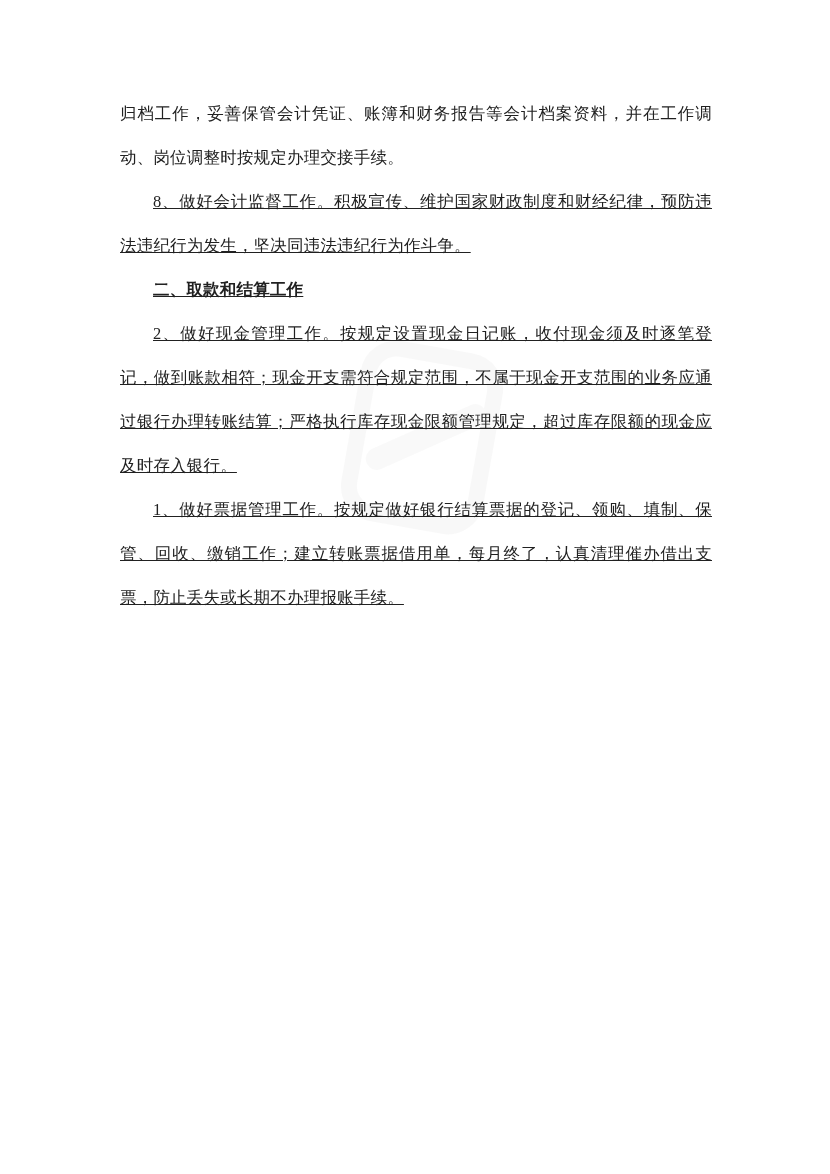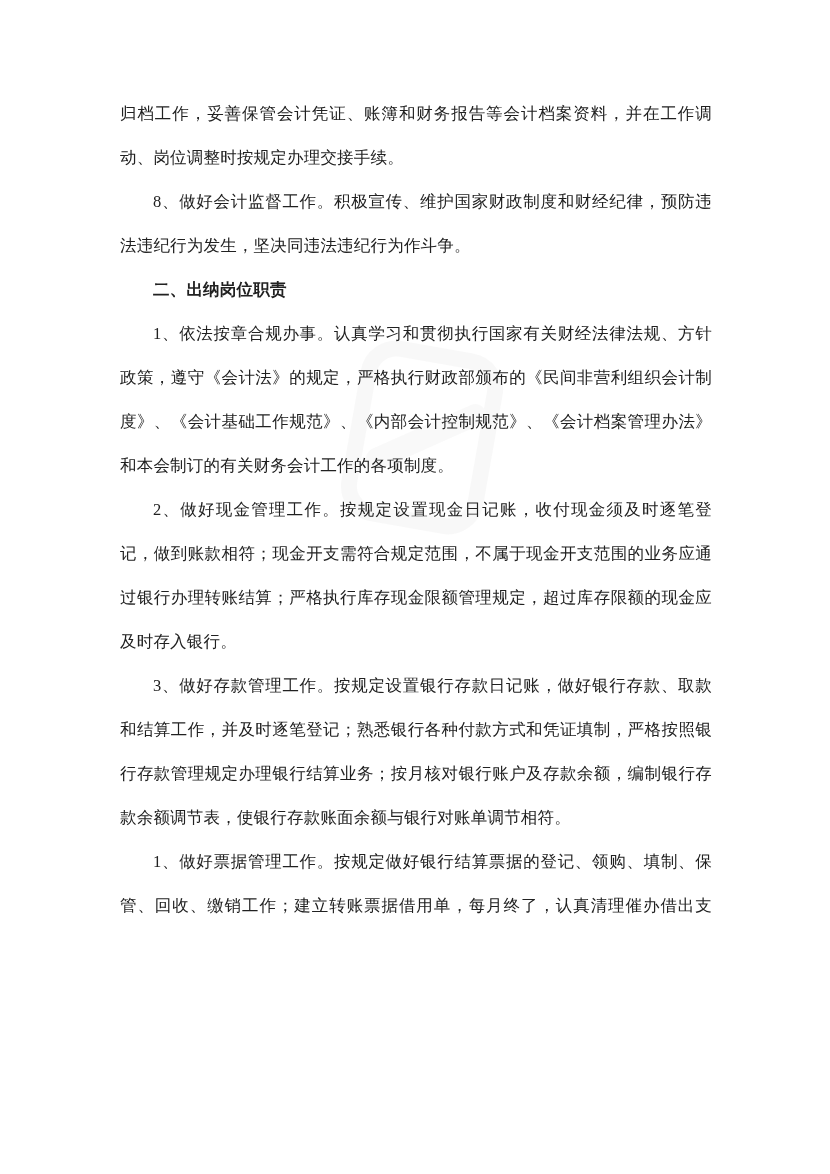--- a/index.html
+++ b/index.html
@@ -25,20 +25,21 @@
   }
   .para {
     margin: 0;
     line-height: 44px;
     text-align: justify;
     letter-spacing: 0.2px;
     word-break: break-all;
   }
   .indent {
     text-indent: 2em;
+    text-decoration: underline;
   }
   .heading {
     font-weight: bold;
   }
   
   .watermark {
     position: absolute;
     pointer-events: none;
     opacity: 0.35;
   }
@@ -76,20 +77,18 @@
     <div class="wm-stroke"></div>
   </div>
   <div class="watermark wm2">
     <div class="wm-ring"></div>
     <div class="wm-stroke"></div>
   </div>
 
   <div class="content">
     <p class="para">归档工作，妥善保管会计凭证、账簿和财务报告等会计档案资料，并在工作调动、岗位调整时按规定办理交接手续。</p>
     <p class="para indent">8、做好会计监督工作。积极宣传、维护国家财政制度和财经纪律，预防违法违纪行为发生，坚决同违法违纪行为作斗争。</p>
-    <p class="para indent heading">二、出纳岗位职责</p>
-    <p class="para indent">1、依法按章合规办事。认真学习和贯彻执行国家有关财经法律法规、方针政策，遵守《会计法》的规定，严格执行财政部颁布的《民间非营利组织会计制度》、《会计基础工作规范》、《内部会计控制规范》、《会计档案管理办法》和本会制订的有关财务会计工作的各项制度。</p>
+    <p class="para indent heading">二、取款和结算工作</p>
     <p class="para indent">2、做好现金管理工作。按规定设置现金日记账，收付现金须及时逐笔登记，做到账款相符；现金开支需符合规定范围，不属于现金开支范围的业务应通过银行办理转账结算；严格执行库存现金限额管理规定，超过库存限额的现金应及时存入银行。</p>
-    <p class="para indent">3、做好存款管理工作。按规定设置银行存款日记账，做好银行存款、取款和结算工作，并及时逐笔登记；熟悉银行各种付款方式和凭证填制，严格按照银行存款管理规定办理银行结算业务；按月核对银行账户及存款余额，编制银行存款余额调节表，使银行存款账面余额与银行对账单调节相符。</p>
     <p class="para indent">1、做好票据管理工作。按规定做好银行结算票据的登记、领购、填制、保管、回收、缴销工作；建立转账票据借用单，每月终了，认真清理催办借出支票，防止丢失或长期不办理报账手续。</p>
   </div>
 
 </div>
 
 </body></html>

